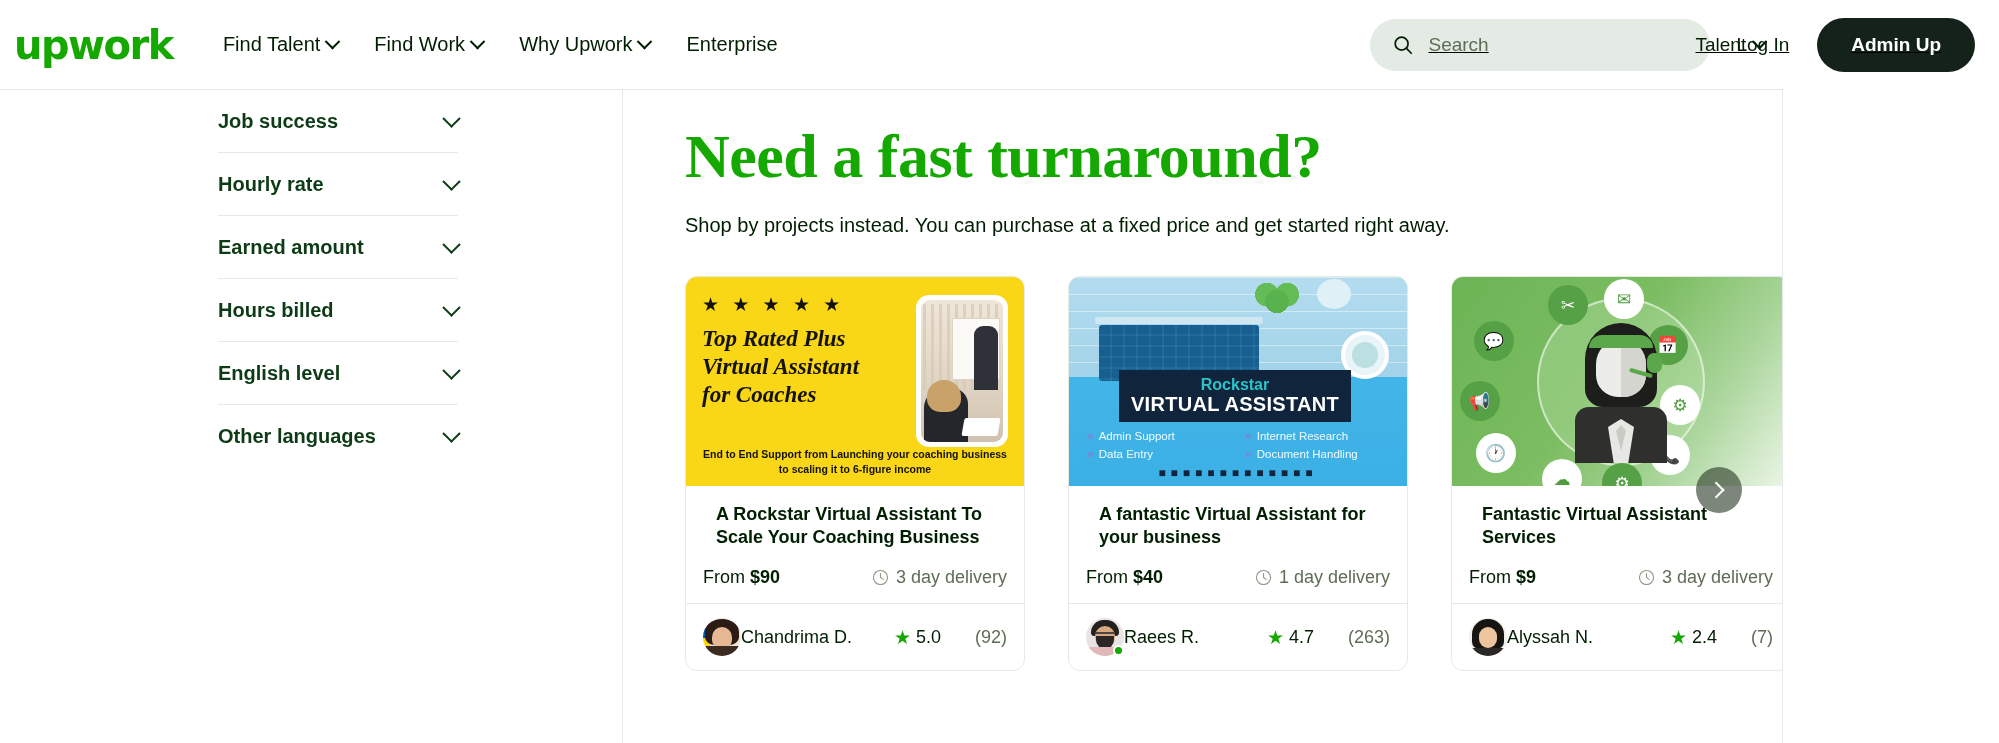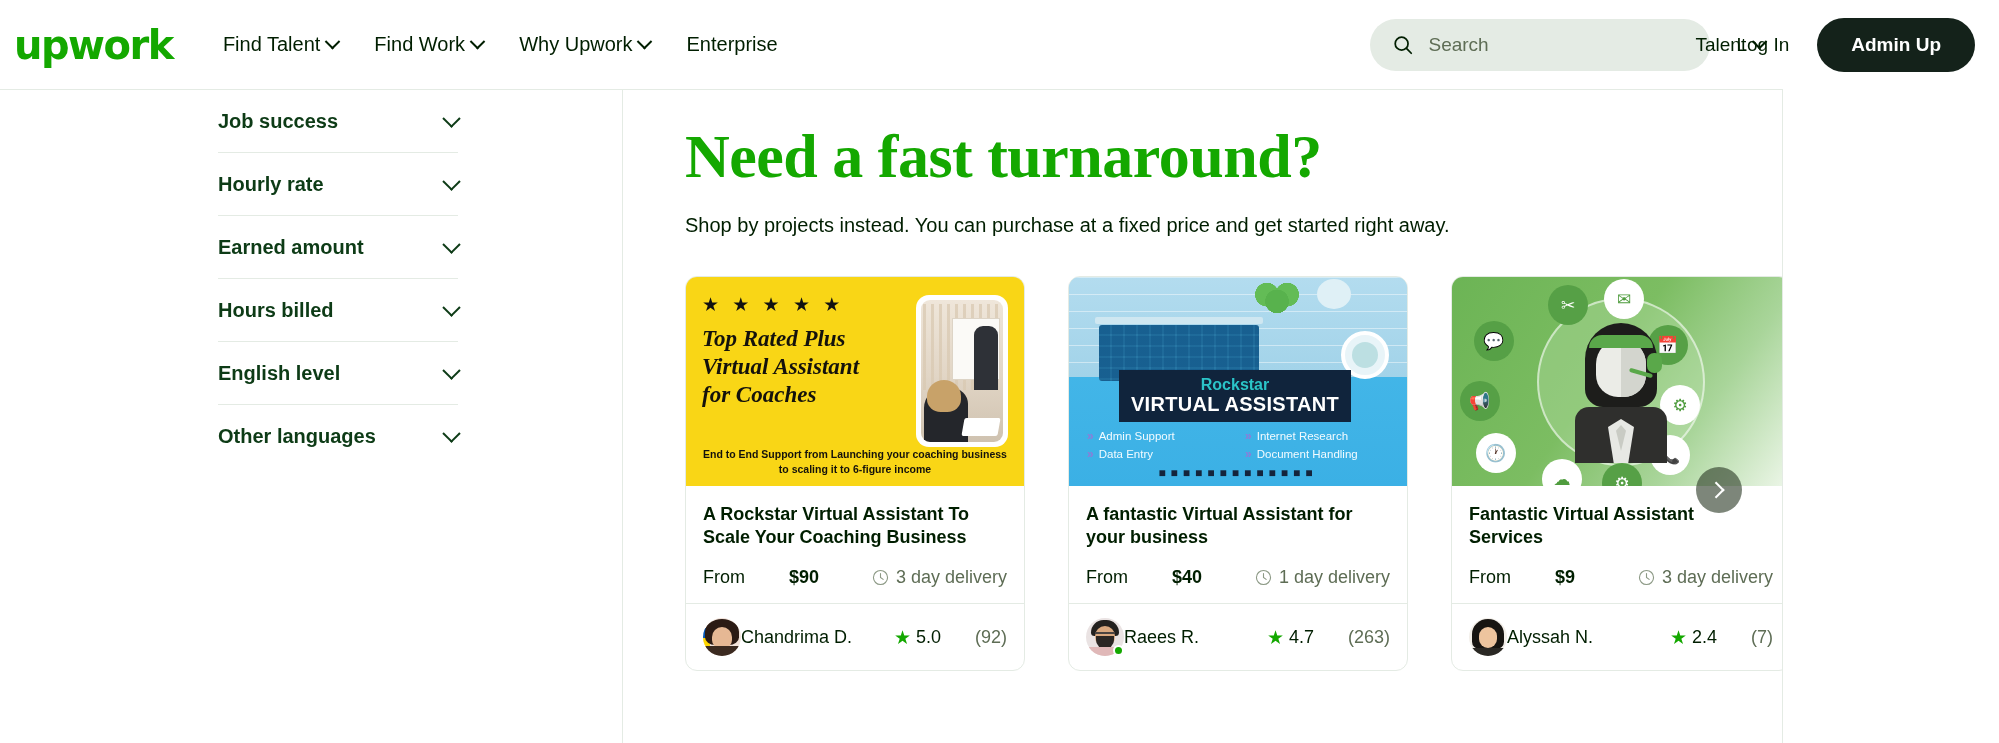--- a/index.html
+++ b/index.html
@@ -36,21 +36,21 @@
   }
   .chev {
     width: 11px; height: 11px;
     border-right: 2.2px solid #001e00;
     border-bottom: 2.2px solid #001e00;
     transform: rotate(45deg) translate(-2px,-2px);
     display: inline-block;
   }
   .header-right {
     margin-left: auto;
-    display: flex; align-items: center; gap: 0;
+    display: flex; align-items: center; gap: 0; text-decoration: underline;
   }
   .searchbar {
     width: 340px; height: 52px;
     background: #e4ebe4;
     border-radius: 26px;
     display: flex; align-items: center;
     padding: 0 10px 0 22px;
     margin-right: 26px;
   }
   .search-icon { width: 22px; height: 22px; flex: none; margin-right: 14px; }
@@ -300,28 +300,28 @@
     display: flex; align-items: center; justify-content: center;
     font-size: 17px; color: #fff; background: #4f9c3e;
   }
   .tg-ic.light { background: #ffffff; color: #4f9c3e; }
   .tg-ic.dark  { background: #56a046; }
 
   
   .card-body { padding: 17px 17px 15px; }
   .card-title {
     font-size: 18px; font-weight: 700; color: #001e00;
-    line-height: 1.27; height: 46px; overflow: hidden;
+    line-height: 1.27; height: 46px; overflow: hidden; margin-left: 13px;
   }
   .card-meta {
     display: flex; align-items: center; justify-content: space-between;
     margin-top: 18px;
   }
   .price { font-size: 18px; color: #001e00; }
-  .price b { font-weight: 700; margin-left: 39px; }
+  .price b { font-weight: 700; }
   .delivery { display: flex; align-items: center; gap: 7px; font-size: 18px; color: #5e6d55; }
   .clock { width: 17px; height: 17px; flex: none; }
   .card-foot {
     border-top: 1px solid #e4ebe4;
     padding: 14px 17px;
     display: flex; align-items: center; 
   }
   .avatar {
     width: 38px; height: 38px; border-radius: 50%;
     flex: none; position: relative; overflow: visible;

